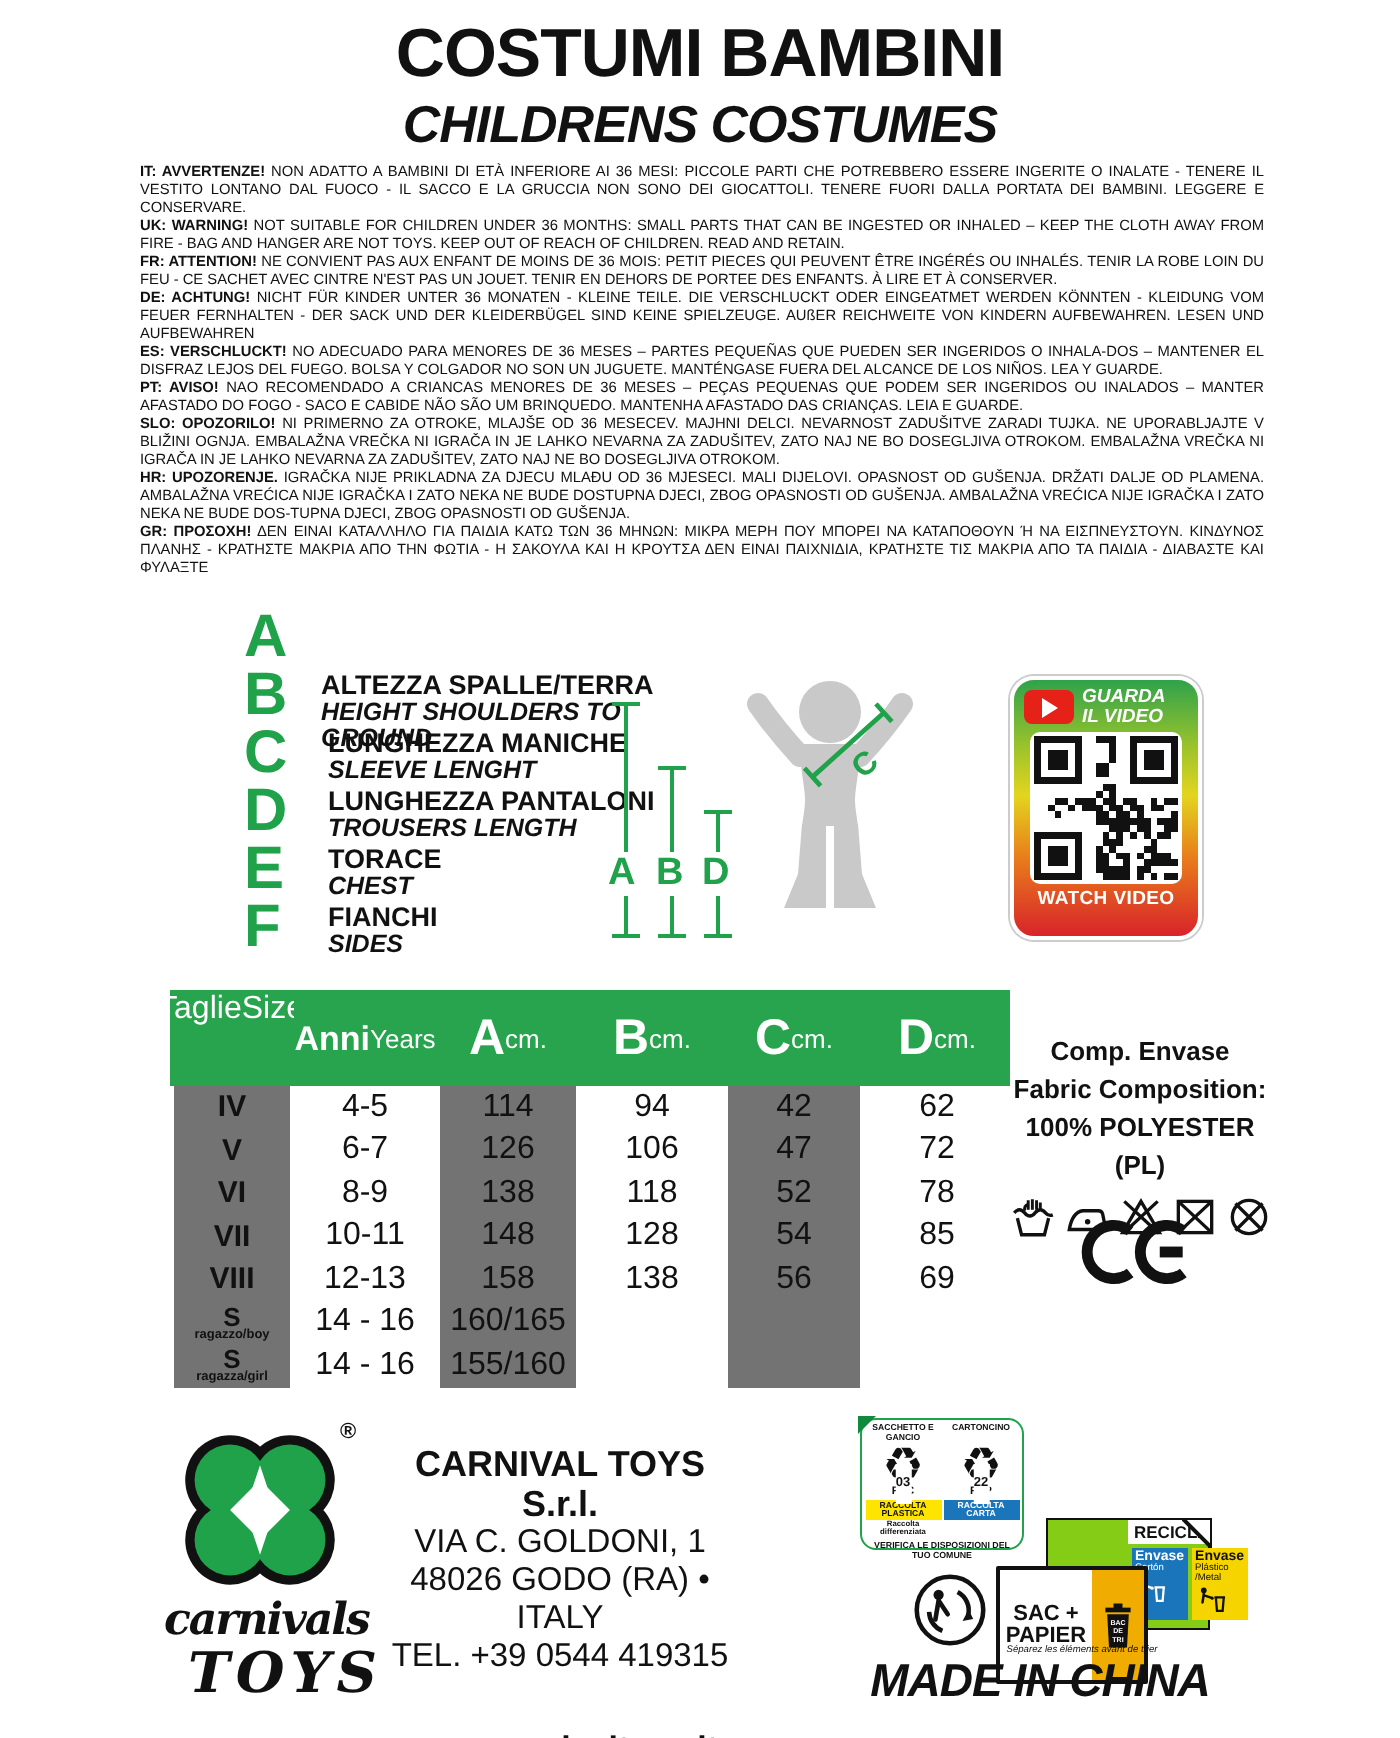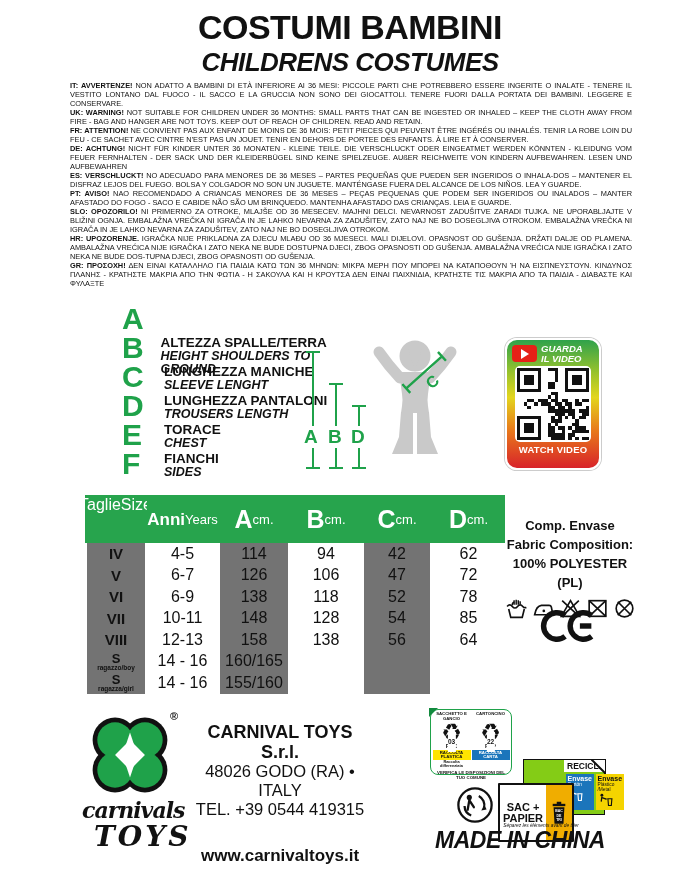--- a/index.html
+++ b/index.html
@@ -452,39 +452,39 @@
     <div class="td">62</div>
 
     <div class="td shade size">V</div>
     <div class="td">6-7</div>
     <div class="td shade">126</div>
     <div class="td">106</div>
     <div class="td shade">47</div>
     <div class="td">72</div>
 
     <div class="td shade size">VI</div>
-    <div class="td">6-9</div>
+    <div class="td">8-9</div>
     <div class="td shade">138</div>
     <div class="td">118</div>
     <div class="td shade">52</div>
     <div class="td">78</div>
 
     <div class="td shade size">VII</div>
     <div class="td">10-11</div>
     <div class="td shade">148</div>
     <div class="td">128</div>
     <div class="td shade">54</div>
     <div class="td">85</div>
 
     <div class="td shade size">VIII</div>
     <div class="td">12-13</div>
     <div class="td shade">158</div>
     <div class="td">138</div>
     <div class="td shade">56</div>
-    <div class="td">64</div>
+    <div class="td">69</div>
 
     <div class="td shade scell">
         <span class="s-big">S</span>
         <span class="s-sub">ragazzo/boy</span>
       </div>
     <div class="td">14 - 16</div>
     <div class="td shade">160/165</div>
     <div class="td"></div>
     <div class="td shade"></div>
     <div class="td"></div>
@@ -551,20 +551,21 @@
     </g>
     <path d="M46 30 L62 46 L46 62 L30 46 Z" fill="#fff"></path>
     <path d="M46 22 L54 46 L46 70 L38 46 Z" fill="#fff"></path>
   </svg>
   <span class="regmark">®</span>
   <div class="logo-w1">carnivals</div>
   <div class="logo-w2">TOYS</div>
 
   <div class="address">
     <div class="nm">CARNIVAL TOYS S.r.l.</div>
+    <div class="ln">VIA C. GOLDONI, 1</div>
     <div class="ln">48026 GODO (RA) • ITALY</div>
     <div class="ln">TEL. +39 0544 419315</div>
     <div class="bd">www.carnivaltoys.it</div>
     <div class="bd">info@carnivaltoys.it</div>
   </div>
 
   <div class="recit">
     <div class="recit-cols">
       <div class="recit-col">
         <div class="r-name">SACCHETTO E GANCIO</div>

